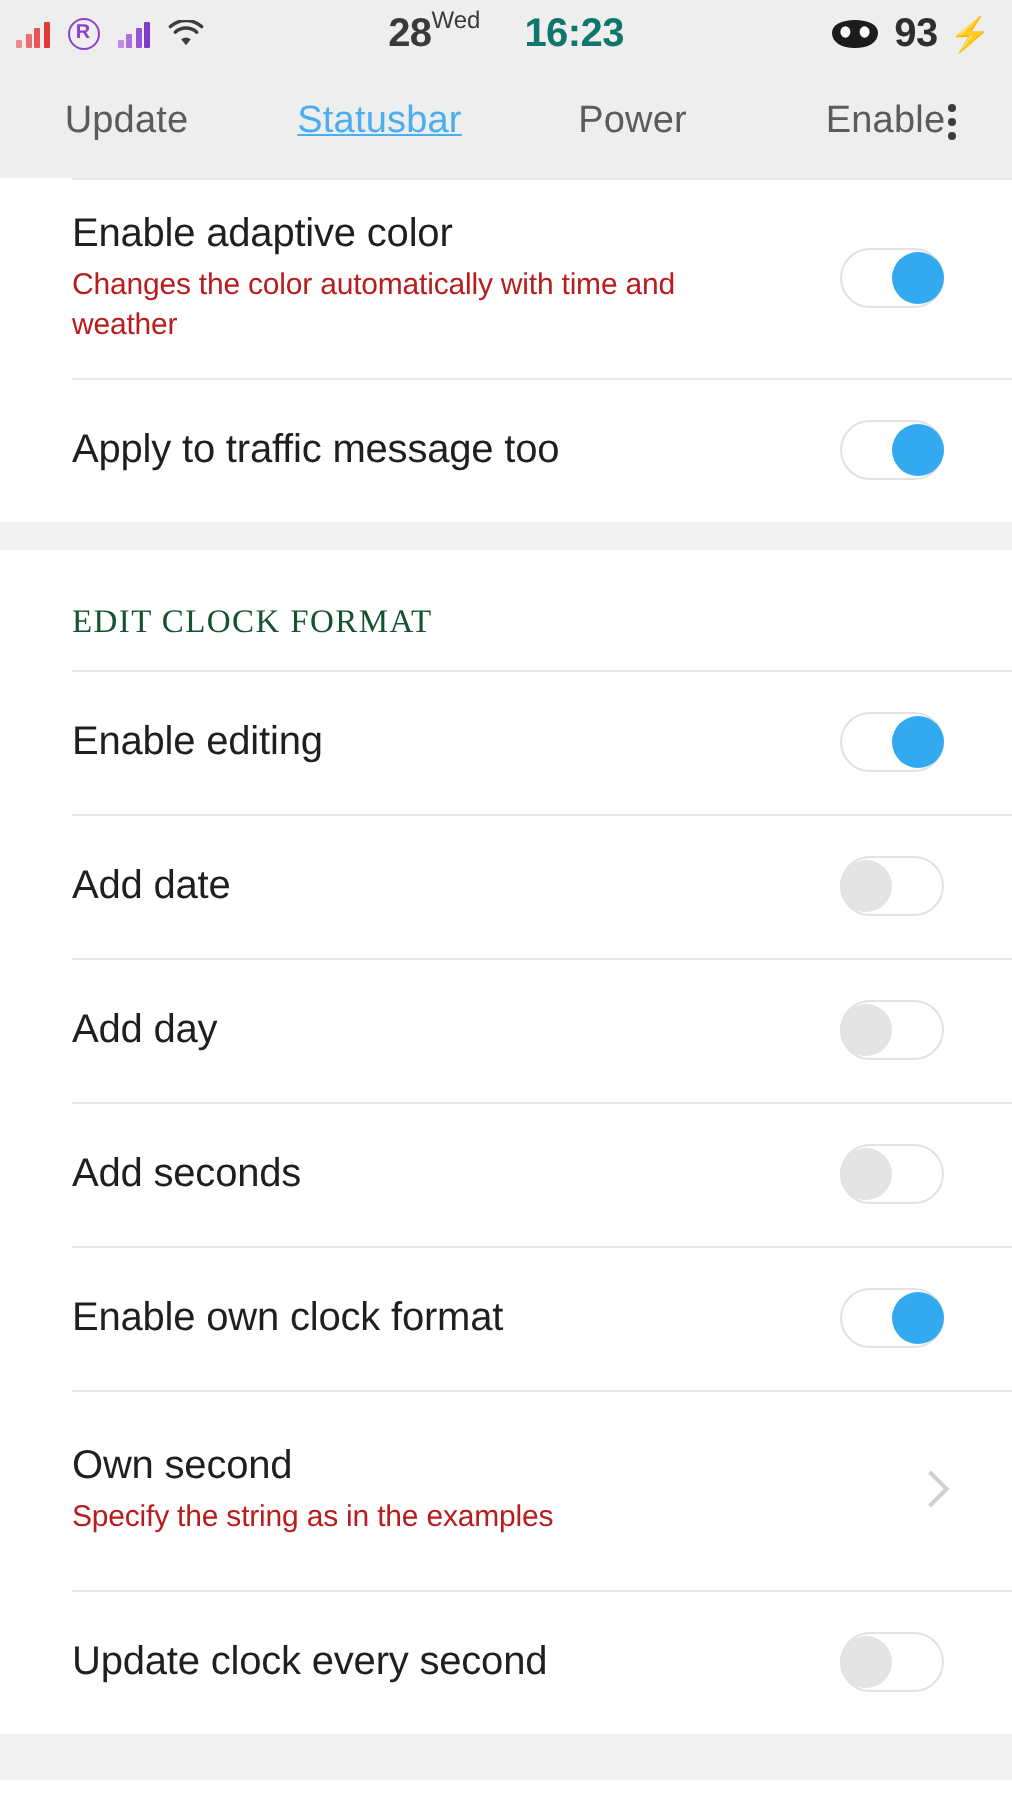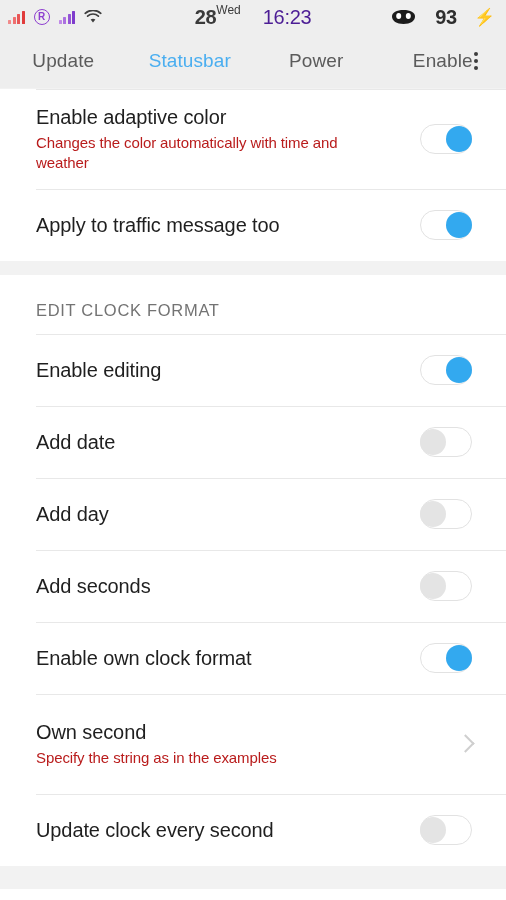--- a/index.html
+++ b/index.html
@@ -20,32 +20,32 @@
     position: relative;
   }
   .sb-left { display: flex; align-items: center; gap: 9px; }
   .sb-center {
     position: absolute; left: 0; right: 0;
     display: flex; justify-content: center; align-items: center;
     pointer-events: none;
   }
   .sb-right {
     margin-left: auto;
-    display: flex; align-items: center; gap: 18px;
+    display: flex; align-items: center; gap: 6px;
   }
   .clock-date {
     font-size: 20px; font-weight: bold; color: #3a3a3a;
     letter-spacing: -0.3px;
   }
   .clock-dow {
     font-size: 12px; color: #3a3a3a; font-weight: normal;
     position: relative; top: -7px; left: 0px;
   }
   .clock-time {
-    font-size: 20px; font-weight: normal; color: #4c1d95;
+    font-size: 20px; font-weight: bold; color: #0f766e;
     margin-left: 22px; letter-spacing: -0.3px;
   }
   .batt-num {
     font-size: 20px; font-weight: bold; color: #2e2e2e;
     letter-spacing: -0.3px;
   }
   .bolt { font-size: 17px; color: #2e2e2e; line-height: 1; }
 
   
   .tabbar {
@@ -55,21 +55,21 @@
     align-items: center;
     position: relative;
   }
   .tab {
     flex: 1;
     text-align: center;
     font-size: 19px;
     color: #5b5b5b;
     letter-spacing: 0.1px;
   }
-  .tab.active { color: #4aaef0; }
+  .tab.active { color: #4aaef0; text-decoration: underline; }
   .overflow-dots {
     position: absolute;
     right: 28px; top: 50%;
     transform: translateY(-50%);
     display: flex; flex-direction: column;
     gap: 3px;
   }
   .overflow-dots i {
     display: block; width: 4px; height: 4px;
     border-radius: 50%; background: #3d3d3d;
@@ -106,22 +106,23 @@
 
   .row.tall { min-height: 100px; }
 
   
   .section-head {
     padding: 26px 0 14px 36px;
     background: #fff;
   }
   .section-head span {
     font-size: 16.5px;
-    color: #737373;
+    color: #14532d;
     letter-spacing: 0.7px;
+    font-family: Liberation Serif, serif;
   }
   .section-gap { height: 14px; background: #f2f2f2; }
 
   
   .toggle {
     width: 52px; height: 30px;
     border: 1px solid #e2e2e2;
     border-radius: 15px;
     background: #ffffff;
     position: relative;

